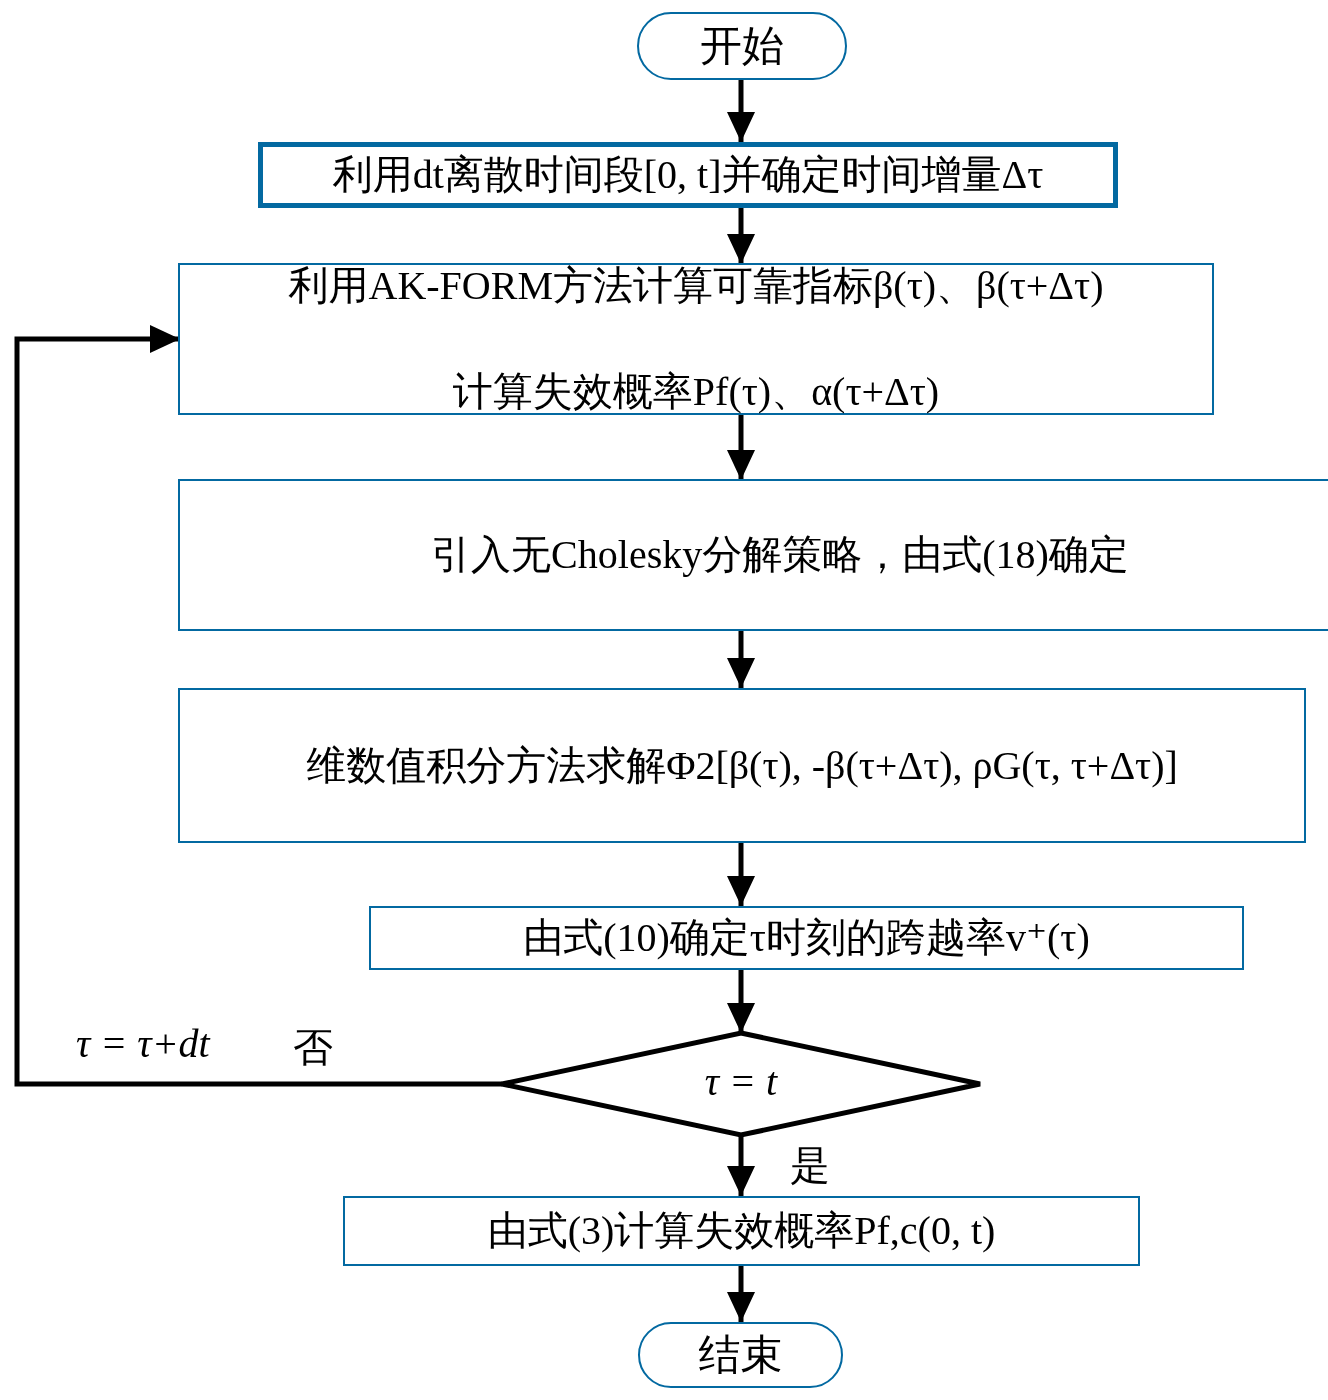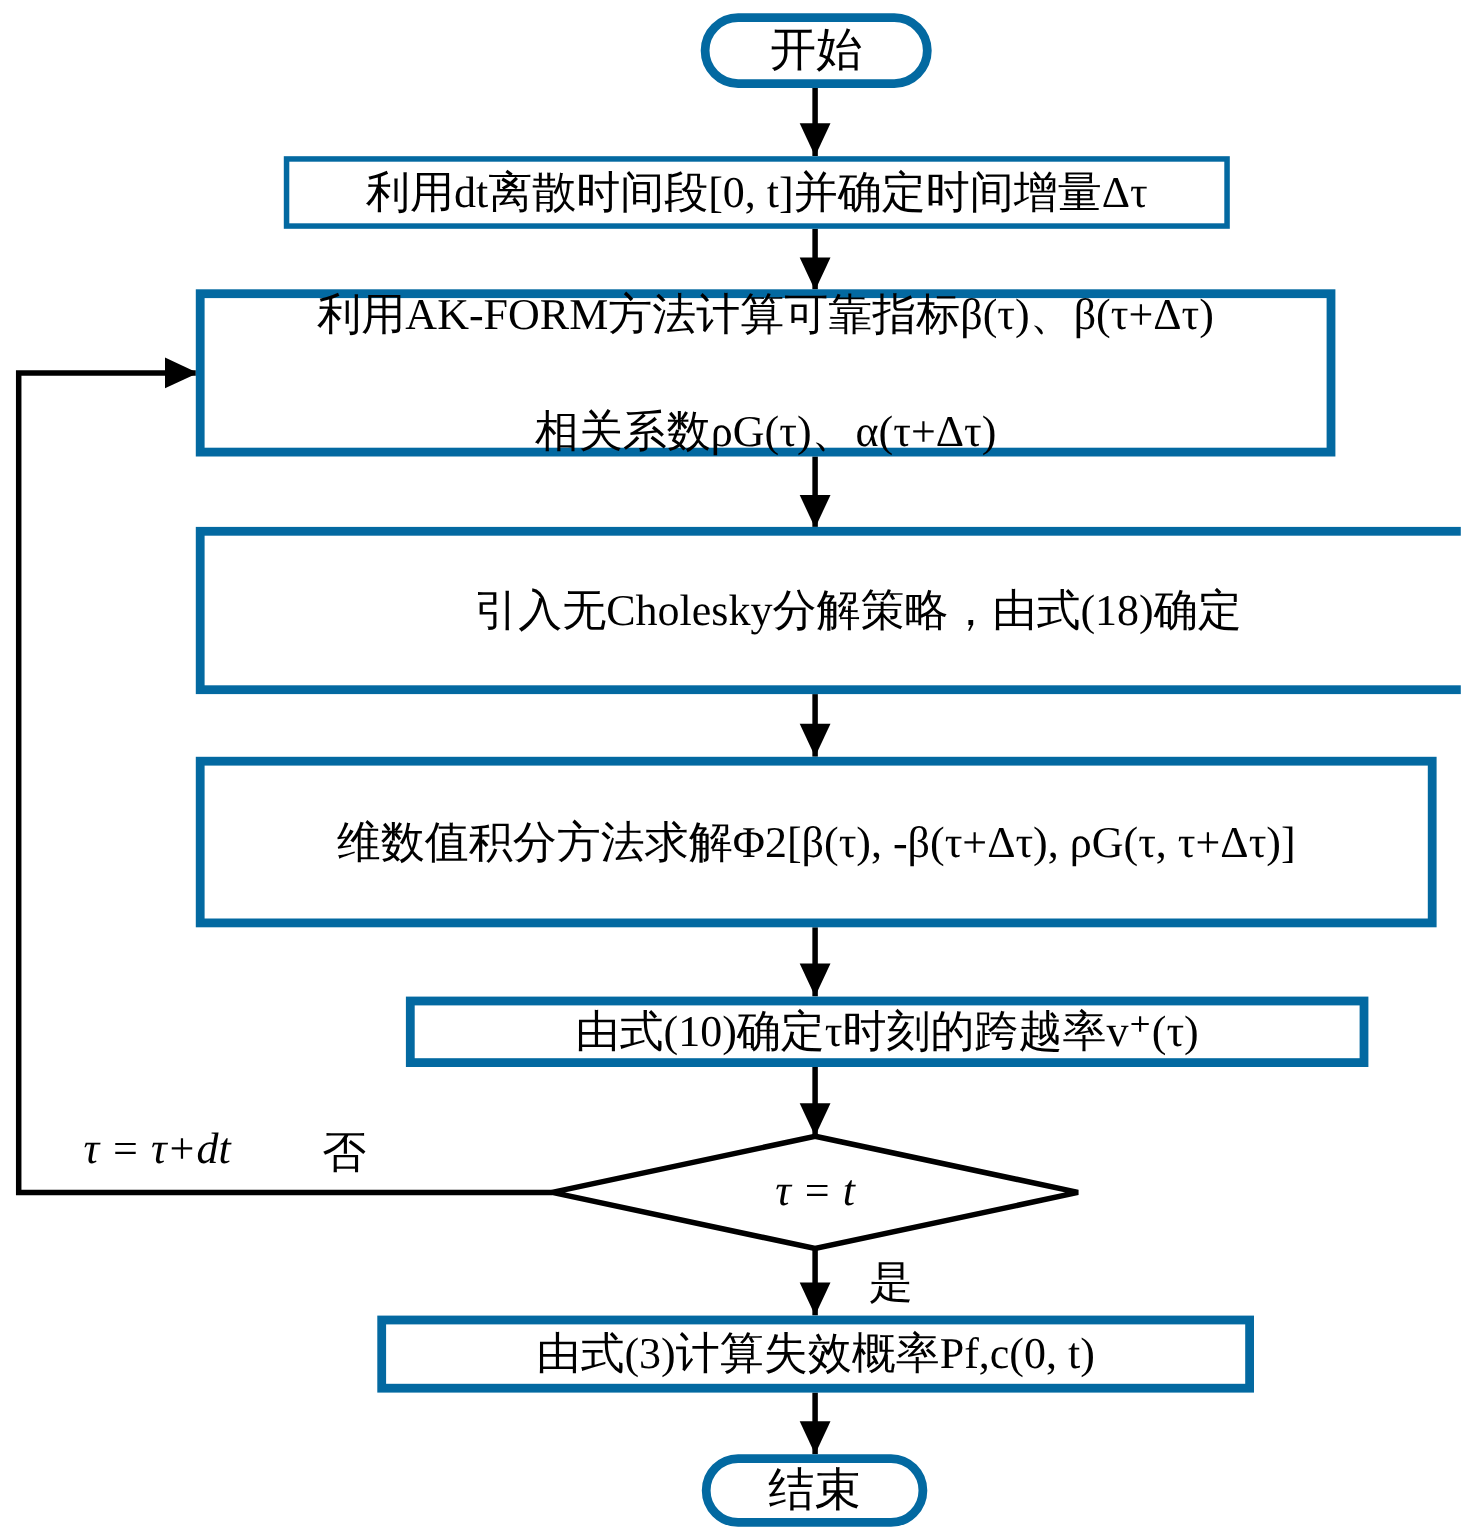--- a/index.html
+++ b/index.html
@@ -1,19 +1,19 @@
 <!DOCTYPE html>
 <html><head>
 <meta charset="utf-8">
 <style>
   html, body { margin: 0; padding: 0; background: #ffffff; }
   body { width: 1328px; height: 1400px; position: relative; overflow: hidden;
          font-family: "Liberation Serif", "DejaVu Serif", serif; color: #000; }
   #flow-svg { position: absolute; left: 0; top: 0; width: 1328px; height: 1400px; }
-  .node { position: absolute; box-sizing: border-box; border: 8px solid #0369a1; background: #fff;
+  .node { position: absolute; box-sizing: border-box; border: 2px solid #0369a1; background: #fff;
           display: flex; flex-direction: column; align-items: center; justify-content: center;
           text-align: center; font-size: 40px; line-height: 58px; white-space: nowrap; }
   .term { border-radius: 40px; font-size: 42px; }
   .label { position: absolute; font-size: 40px; white-space: nowrap; }
   .line { display: block; }
 </style>
 </head>
 <body>
 
 <svg id="flow-svg" viewBox="0 0 1328 1400">
@@ -58,21 +58,21 @@
 <div class="node term" style="left:637px; top:12px; width:210px; height:68px;">
   <span>开始</span>
 </div>
 
 <div class="node" style="left:258px; top:142px; width:860px; height:66px; border-width:5px;">
   <span class="line">利用dt离散时间段[0, t]并确定时间增量Δτ</span>
 </div>
 
 <div class="node" style="left:178px; top:263px; width:1036px; height:152px;gap:48px;">
   <span class="line">利用AK-FORM方法计算可靠指标β(τ)、β(τ+Δτ)</span>
-  <span class="line">相关系数ρG(τ)、α(τ+Δτ)</span>
+  <span class="line">计算失效概率Pf(τ)、α(τ+Δτ)</span>
 </div>
 
 <div class="node" style="left:178px; top:479px; width:1204px; height:152px;">
   <span class="line">引入无Cholesky分解策略，由式(18)确定</span>
 </div>
 
 <div class="node" style="left:178px; top:688px; width:1128px; height:155px;">
   <span class="line">维数值积分方法求解Φ2[β(τ), -β(τ+Δτ), ρG(τ, τ+Δτ)]</span>
 </div>
 

